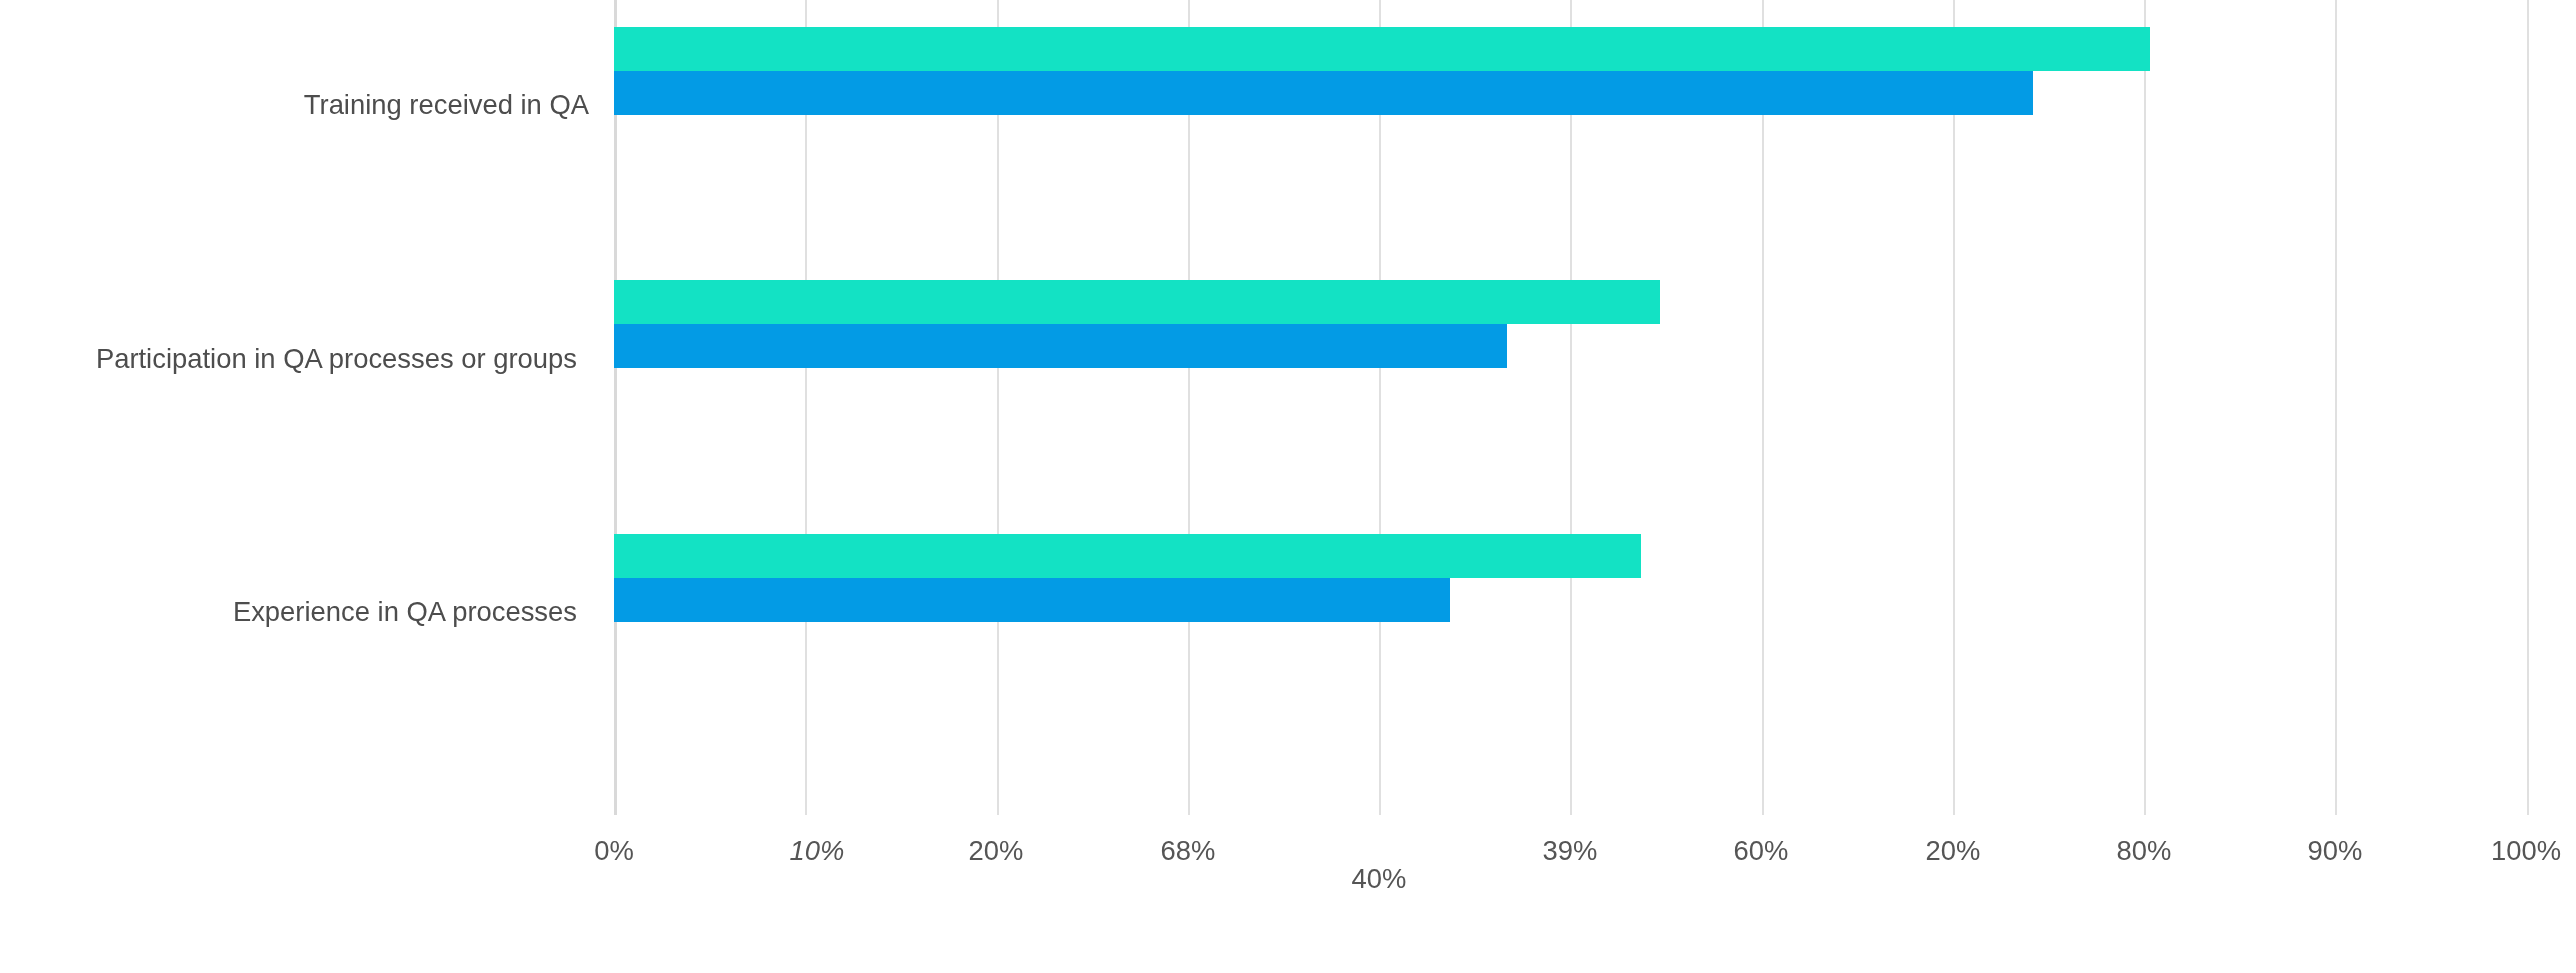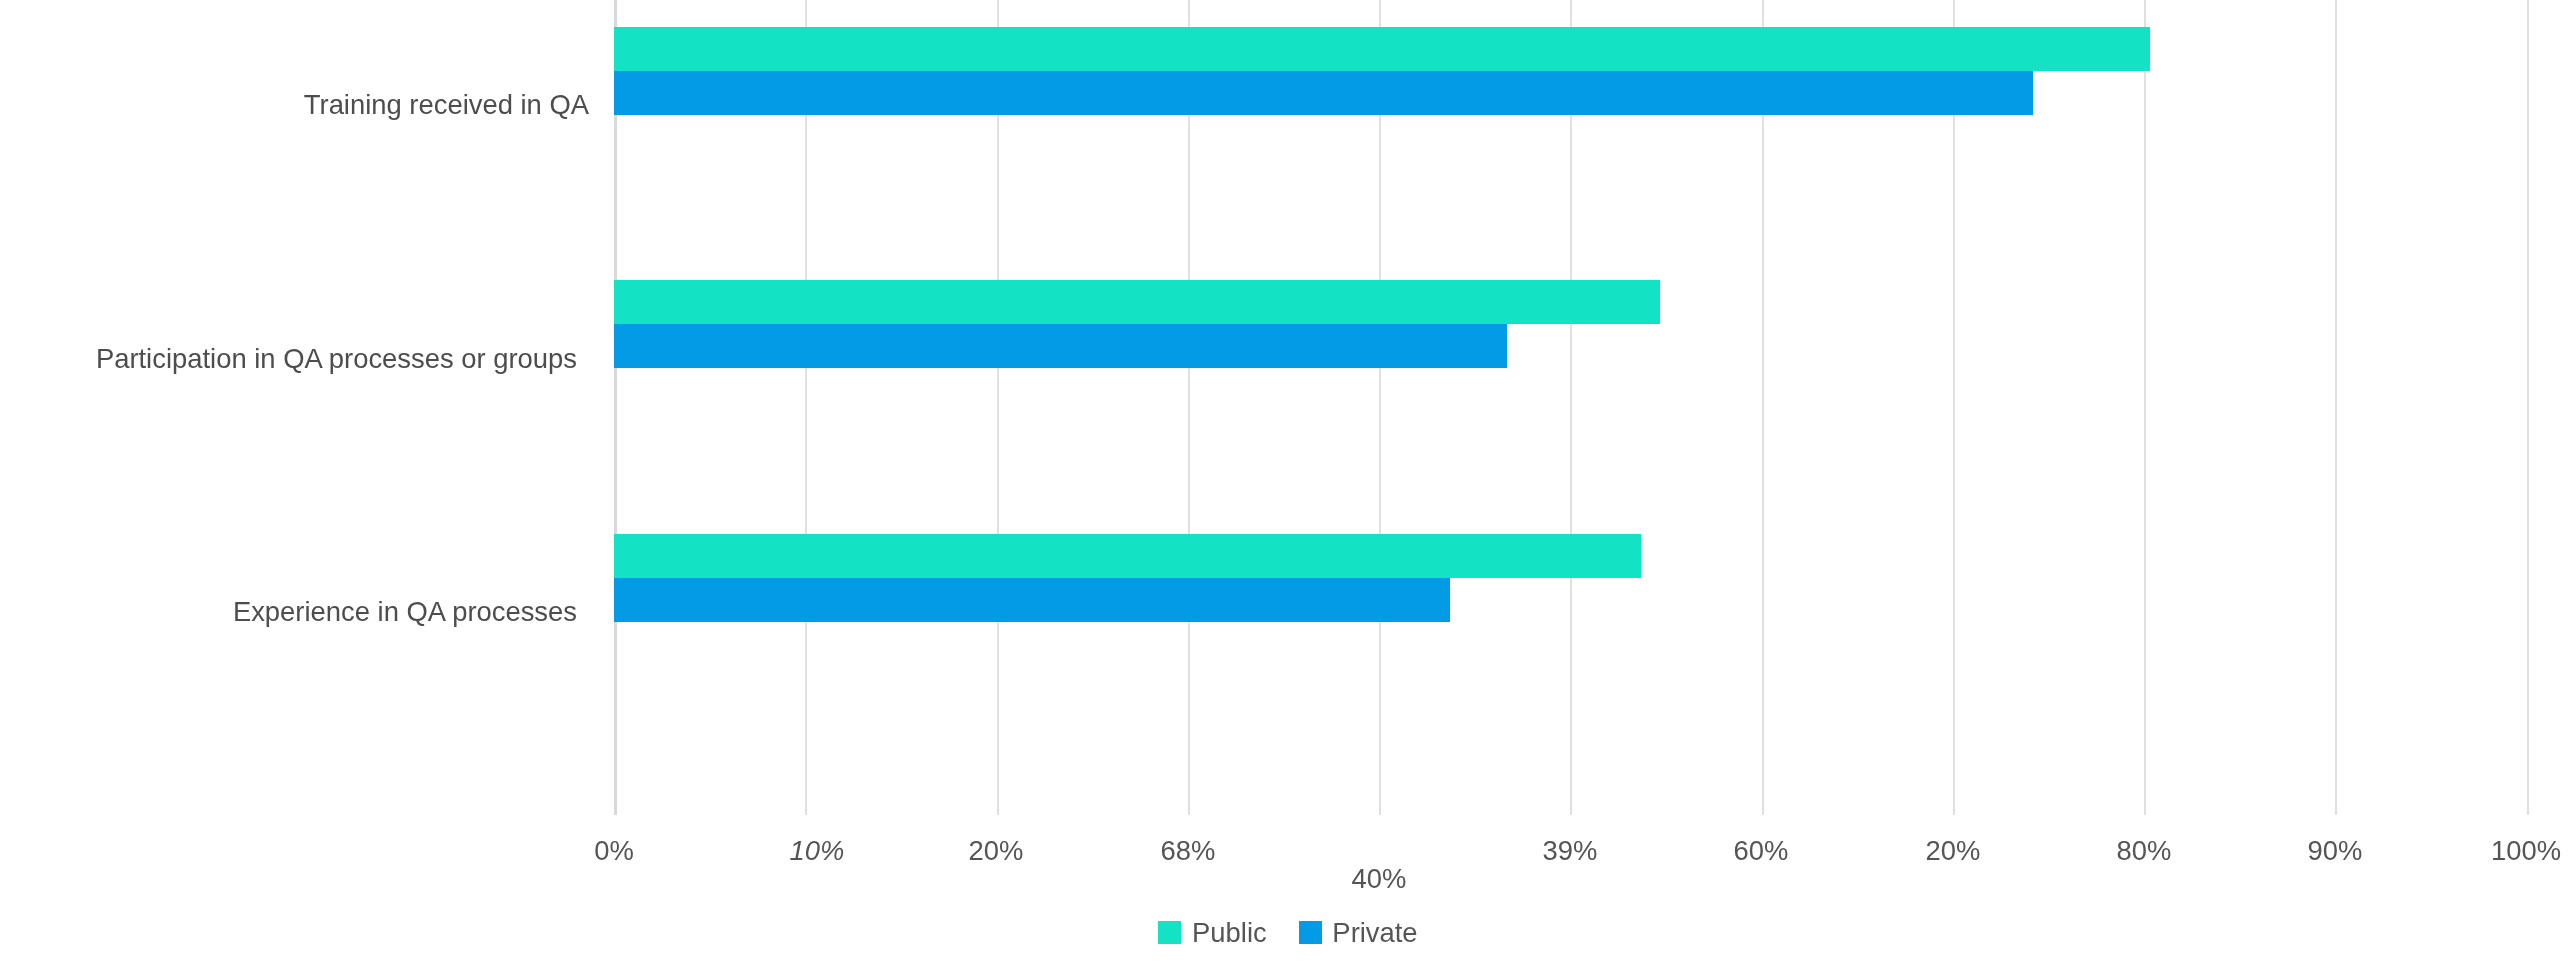--- a/index.html
+++ b/index.html
@@ -157,25 +157,15 @@
   <div class="tick-label" style="left:996px;">20%</div>
   <div class="tick-label" style="left:1188px;">68%</div>
   <div class="tick-label" style="left:1379px;margin-top:28px;">40%</div>
   <div class="tick-label" style="left:1570px;">39%</div>
   <div class="tick-label" style="left:1761px;">60%</div>
   <div class="tick-label" style="left:1953px;">20%</div>
   <div class="tick-label" style="left:2144px;">80%</div>
   <div class="tick-label" style="left:2335px;">90%</div>
   <div class="tick-label" style="left:2526px;">100%</div>
 
-  <div class="legend">
-    <div class="legend-item">
-      <span class="legend-swatch" style="background:#13E2C4;"></span>
-      <span class="legend-text">Public</span>
-    </div>
-    <div class="legend-item">
-      <span class="legend-swatch" style="background:#039BE5;"></span>
-      <span class="legend-text">Private</span>
-    </div>
-  </div>
 
 </div>
 
 
 </body></html>

